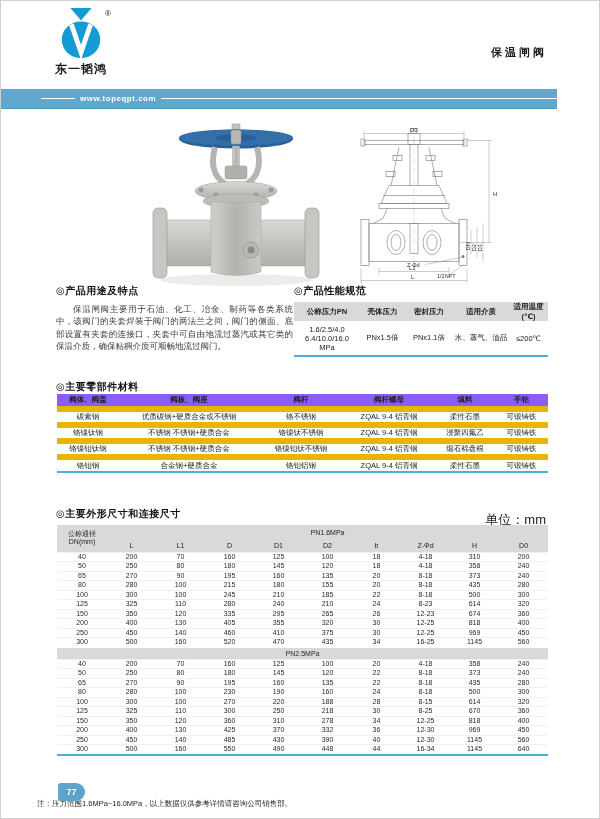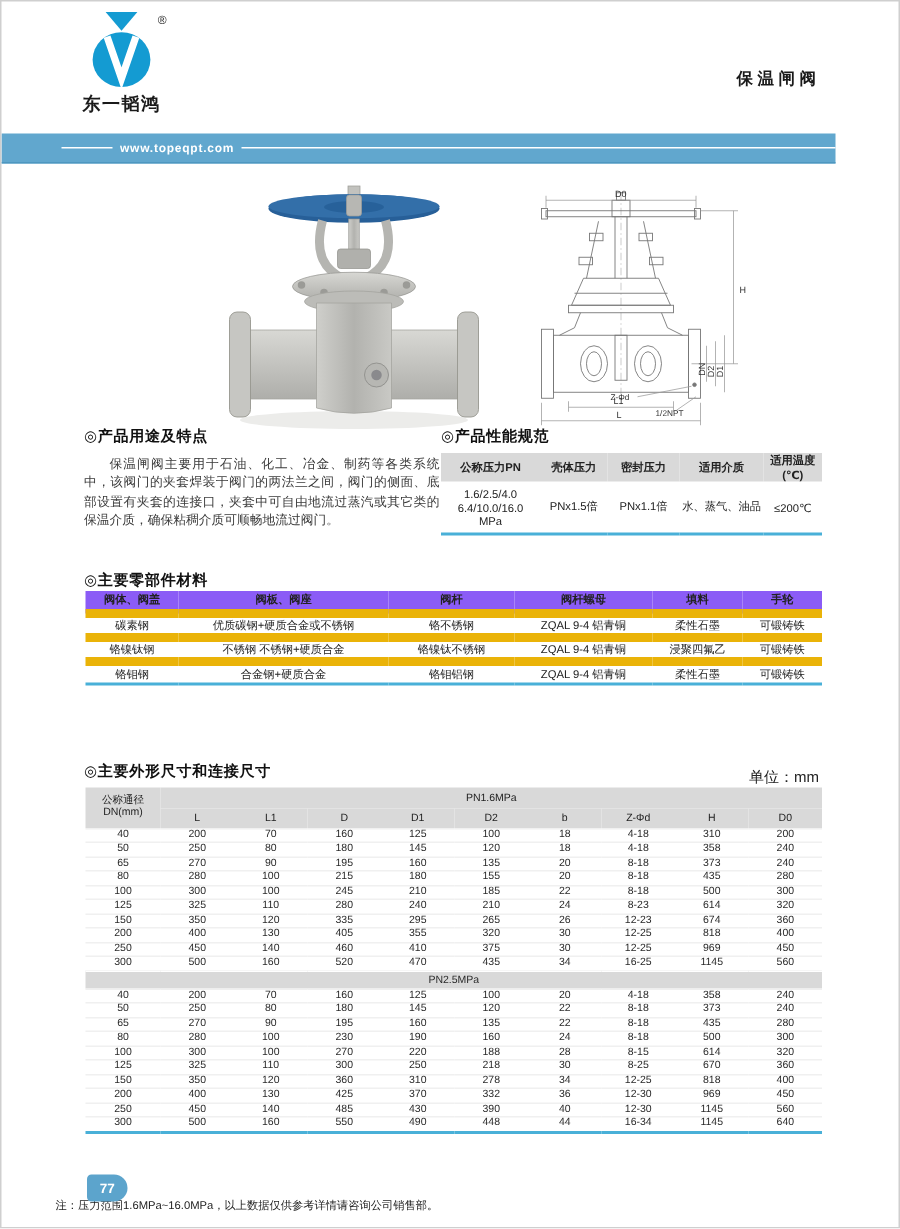--- a/index.html
+++ b/index.html
@@ -35,21 +35,21 @@
   table { border-collapse:collapse; table-layout:fixed; }
   
   .spec-table { position:absolute; left:293px; top:301px; width:254px; border-bottom:2px solid #49b0d8; }
   .spec-table th { background:#d9d9d9; font-size:7.5px; font-weight:bold; height:19px; padding:0 1px; color:#222; }
   .spec-table td { font-size:7.5px; text-align:center; height:35px; white-space:pre-line; padding:0 1px; color:#222; }
   
   .materials-table { position:absolute; left:56px; top:393px; width:491px; border-bottom:2px solid #49b0d8; }
   .materials-table th { background:#8b5cf6; font-size:7.5px; font-weight:bold; height:15px; padding:0 1px; color:#222; }
   .materials-table td { font-size:7.5px; text-align:center; height:15px; border-top:6px solid #eab308; padding:0 1px; color:#222; }
   
-  .unit-label { position:absolute; right:53px; top:510px; font-size:10px; color:#222; }
+  .unit-label { position:absolute; right:53px; top:510px; font-size:13px; color:#222; }
   .dims-table { position:absolute; left:56px; top:524px; width:491px; border-bottom:2px solid #49b0d8; }
   .dims-table th { background:#d9d9d9; font-size:7px; font-weight:normal; color:#222; padding:0; }
   .dims-table th.dn-head { white-space:pre-line; line-height:1.25; }
   .dims-table th.group-head { height:14px; }
   .dims-table thead tr.cols th { height:13px; }
   .dims-table tbody td { font-size:7px; height:8.5px; line-height:8.5px; text-align:center;
     color:#2a2a2a; border-top:1px solid #f0f0f0; padding:0; }
   .dims-table tbody tr.group-sep td { background:#d9d9d9; height:11px; line-height:11px; border-top:1px solid #fff; }
   .dims-note { position:absolute; left:36px; top:757px; font-size:7.5px; color:#222; white-space:nowrap;margin-top:41px; }
   
@@ -246,20 +246,28 @@
         </tr>
         <tr>
           <td>铬镍钛钢</td>
           <td>不锈钢 不锈钢+硬质合金</td>
           <td>铬镍钛不锈钢</td>
           <td>ZQAL 9-4 铝青铜</td>
           <td>浸聚四氟乙</td>
           <td>可锻铸铁</td>
         </tr>
         <tr>
+          <td>铬镍钼钛钢</td>
+          <td>不锈钢 不锈钢+硬质合金</td>
+          <td>铬镍钼钛不锈钢</td>
+          <td>ZQAL 9-4 铝青铜</td>
+          <td>煅石棉盘根</td>
+          <td>可锻铸铁</td>
+        </tr>
+        <tr>
           <td>铬钼钢</td>
           <td>合金钢+硬质合金</td>
           <td>铬钼铝钢</td>
           <td>ZQAL 9-4 铝青铜</td>
           <td>柔性石墨</td>
           <td>可锻铸铁</td>
         </tr>
       </tbody>
   </table>
 

